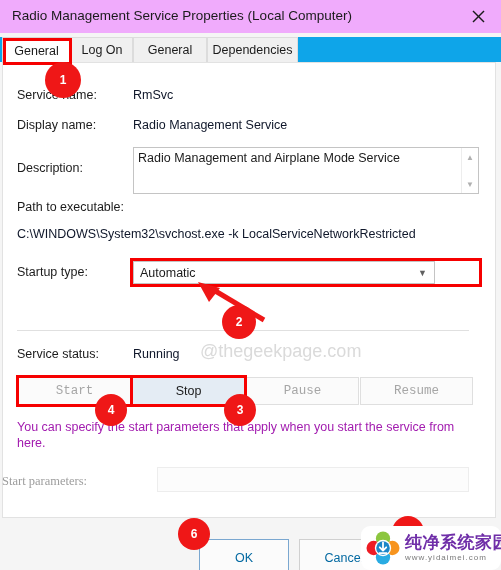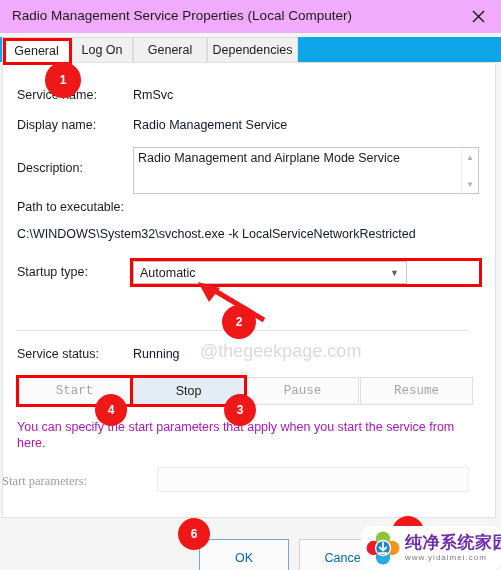--- a/index.html
+++ b/index.html
@@ -132,21 +132,21 @@
     font-size: 8px;
     cursor: default;
   }
   #scroll-up { top: 1px; }
   #scroll-down { bottom: 1px; }
 
   
   #startup-select {
     position: absolute;
     left: 133px; top: 261px;
-    width: 274px; height: 23px;
+    width: 302px; height: 23px;
     background: #ffffff;
     border: 1px solid #c4c4c4;
     box-sizing: border-box;
   }
   #startup-value {
     position: absolute;
     left: 6px; top: 4px;
     font-size: 12.5px;
     color: #1b1b1b;
   }

